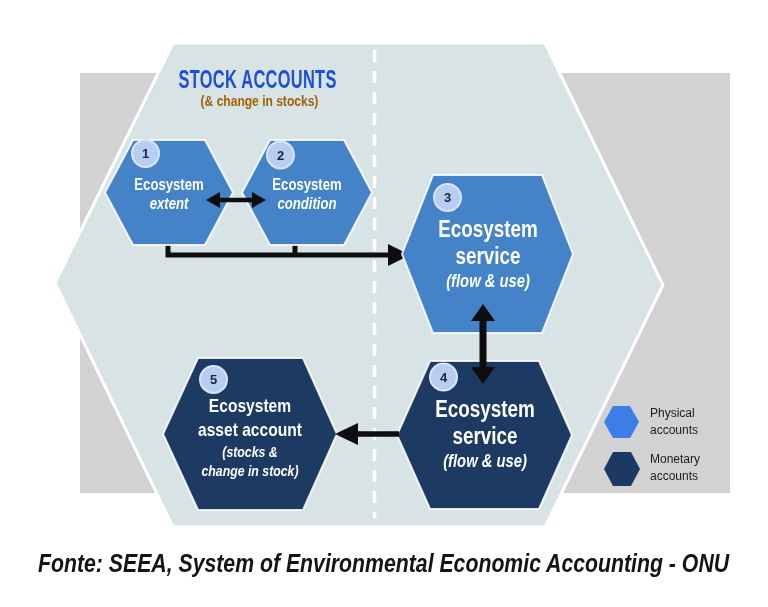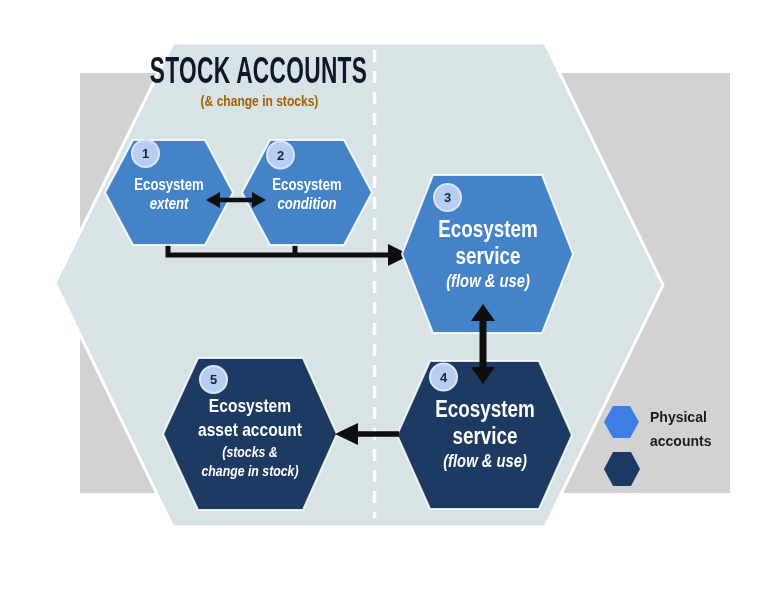--- a/index.html
+++ b/index.html
@@ -3,22 +3,22 @@
 <meta charset="utf-8">
 <style>
   html,body{margin:0;padding:0;background:#ffffff;}
   #canvas{
     position:relative;width:768px;height:607px;background:#ffffff;overflow:hidden;
     font-family:"Liberation Sans","DejaVu Sans",sans-serif;
   }
   #shapes{position:absolute;left:0;top:0;width:768px;height:607px;}
   .abs{position:absolute;}
   .hdr{
-    display:flex;justify-content:center;align-items:flex-end;
-    color:#0f172a;font-weight:700;font-size:36px;letter-spacing:.5px;white-space:nowrap;
+    display:flex;justify-content:center;align-items:center;
+    color:#1d4ed8;font-weight:700;font-size:26px;letter-spacing:.5px;white-space:nowrap;
   }
   .hdr > span{display:inline-block;transform:scaleX(.63);transform-origin:center center;}
   .subhdr{
     display:flex;justify-content:center;color:#a16207;font-weight:600;font-size:14px;white-space:nowrap;
   }
   .subhdr > span{display:inline-block;transform:scaleX(.86);transform-origin:center center;}
   .nodelabel{
     text-align:center;color:#ffffff;font-weight:700;
     transform:scaleX(.82);transform-origin:center center;
   }
@@ -26,21 +26,21 @@
   .nl-sm .e{font-size:16px;line-height:19px;font-style:italic;}
   .nl-lg .t{font-size:23px;line-height:27px;}
   .nl-lg .n{font-size:18px;line-height:22px;font-style:italic;}
   .nl-md .t{font-size:19px;line-height:24px;}
   .nl-md .n{font-size:15px;line-height:19px;font-style:italic;}
   .badge-num{
     width:27px;height:27px;display:flex;align-items:center;justify-content:center;
     font-size:13px;font-weight:700;color:#15253d;
   }
   .legend-label{
-    width:84px;color:#1c1c1c;font-weight:700;font-size:14px;line-height:24px;
+    width:84px;color:#1c1c1c;font-weight:400;font-size:12px;line-height:17px;
   }
   .caption{
     left:0;top:549px;width:768px;display:flex;justify-content:center;
     color:#141414;font-weight:700;font-style:italic;font-size:25px;white-space:nowrap;
   }
   .caption > span{display:inline-block;transform:scaleX(.85);transform-origin:center center;}
 </style>
 </head>
 <body>
 
@@ -119,15 +119,19 @@
 
   <div class="abs nodelabel nl-md" style="left:163px;top:394px;width:174px;">
     <div class="t">Ecosystem</div>
     <div class="t">asset account</div>
     <div class="n">(stocks &amp;</div>
     <div class="n">change in stock)</div>
   </div>
   <div class="abs badge-num" style="left:200px;top:366px;">5</div>
 
   <div class="abs legend-label" style="left:650px;top:405px;">Physical accounts</div>
+  <div class="abs legend-label" style="left:650px;top:451px;">Monetary accounts</div>
 
+  <div class="abs caption">
+    <span>Fonte: SEEA, System of Environmental Economic Accounting - ONU</span>
+  </div>
 
 </div>
 
 </body></html>

